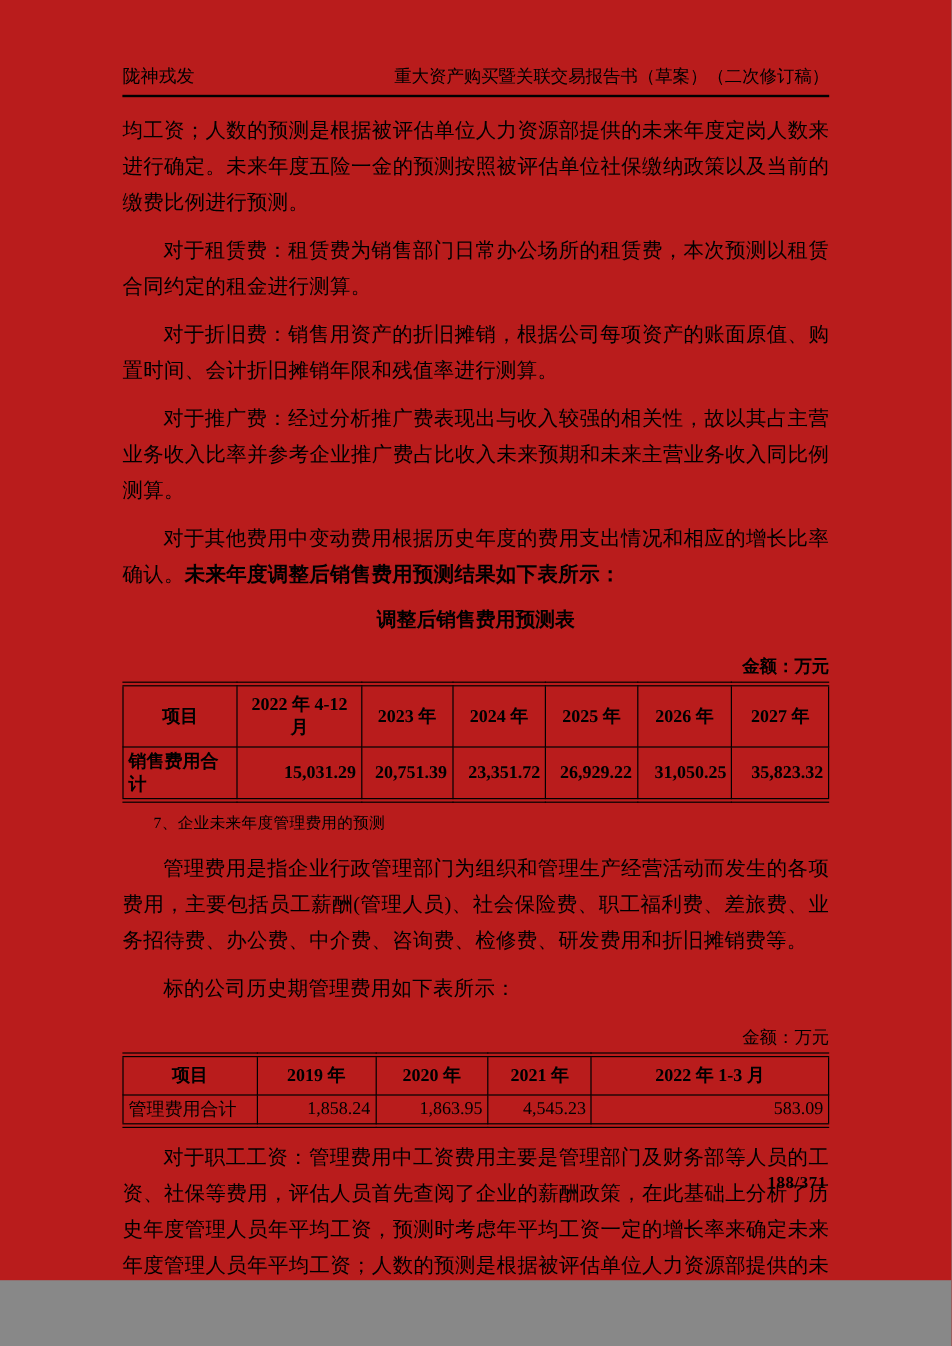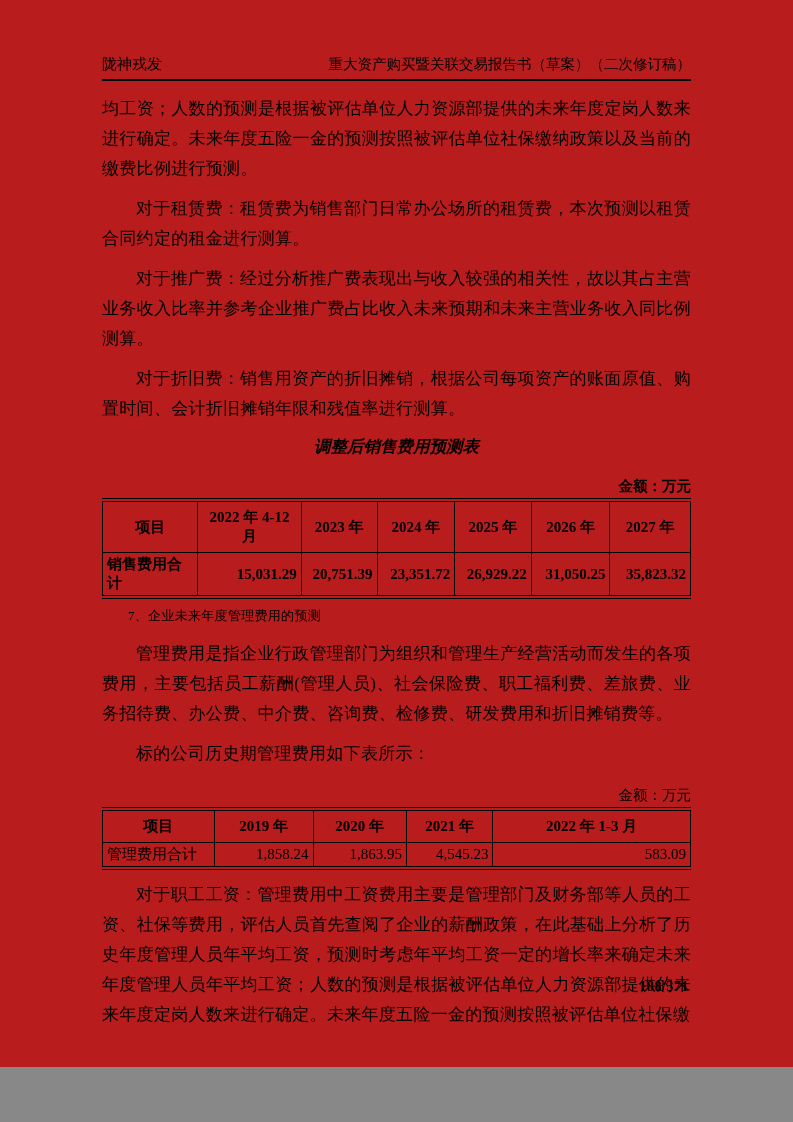--- a/index.html
+++ b/index.html
@@ -37,21 +37,20 @@
     letter-spacing: 0.3px;
   }
   p.no-indent { text-indent: 0; }
   .bold { font-weight: bold; }
   .table-title {
     margin: 4px 0 2px 0;
     text-align: center;
     font-weight: bold;
     font-size: 16.5px;
     line-height: 26px;
-    font-style: italic;
   }
   .unit-label {
     text-align: right;
     font-size: 14.5px;
     line-height: 20px;
     margin: 16px 0 2px 0;
   }
   .unit-label.bold { font-weight: bold; }
   table.data-table {
     width: 100%;
@@ -97,24 +96,25 @@
     <span class="hdr-left">陇神戎发</span>
     <span class="hdr-right">重大资产购买暨关联交易报告书（草案）（二次修订稿）</span>
   </div>
 
   <div class="main">
 
     <p class="body no-indent">均工资；人数的预测是根据被评估单位人力资源部提供的未来年度定岗人数来进行确定。未来年度五险一金的预测按照被评估单位社保缴纳政策以及当前的缴费比例进行预测。</p>
 
     <p class="body">对于租赁费：租赁费为销售部门日常办公场所的租赁费，本次预测以租赁合同约定的租金进行测算。</p>
 
+    <p class="body">对于折旧费：销售用资产的折旧摊销，根据公司每项资产的账面原值、购置时间、会计折旧摊销年限和残值率进行测算。</p>
+
     <p class="body">对于推广费：经过分析推广费表现出与收入较强的相关性，故以其占主营业务收入比率并参考企业推广费占比收入未来预期和未来主营业务收入同比例测算。</p>
 
-    <p class="body">对于折旧费：销售用资产的折旧摊销，根据公司每项资产的账面原值、购置时间、会计折旧摊销年限和残值率进行测算。</p>
-
+    <p class="body"><span>对于其他费用中变动费用根据历史年度的费用支出情况和相应的增长比率确认。</span><span class="bold">未来年度调整后销售费用预测结果如下表所示：</span></p>
 
     <div class="table-title">调整后销售费用预测表</div>
 
     <div class="unit-label bold">金额：万元</div>
 
     <table class="data-table t1">
       <colgroup>
         <col style="width:16.2%">
           <col style="width:17.6%">
           <col style="width:12.9%">

